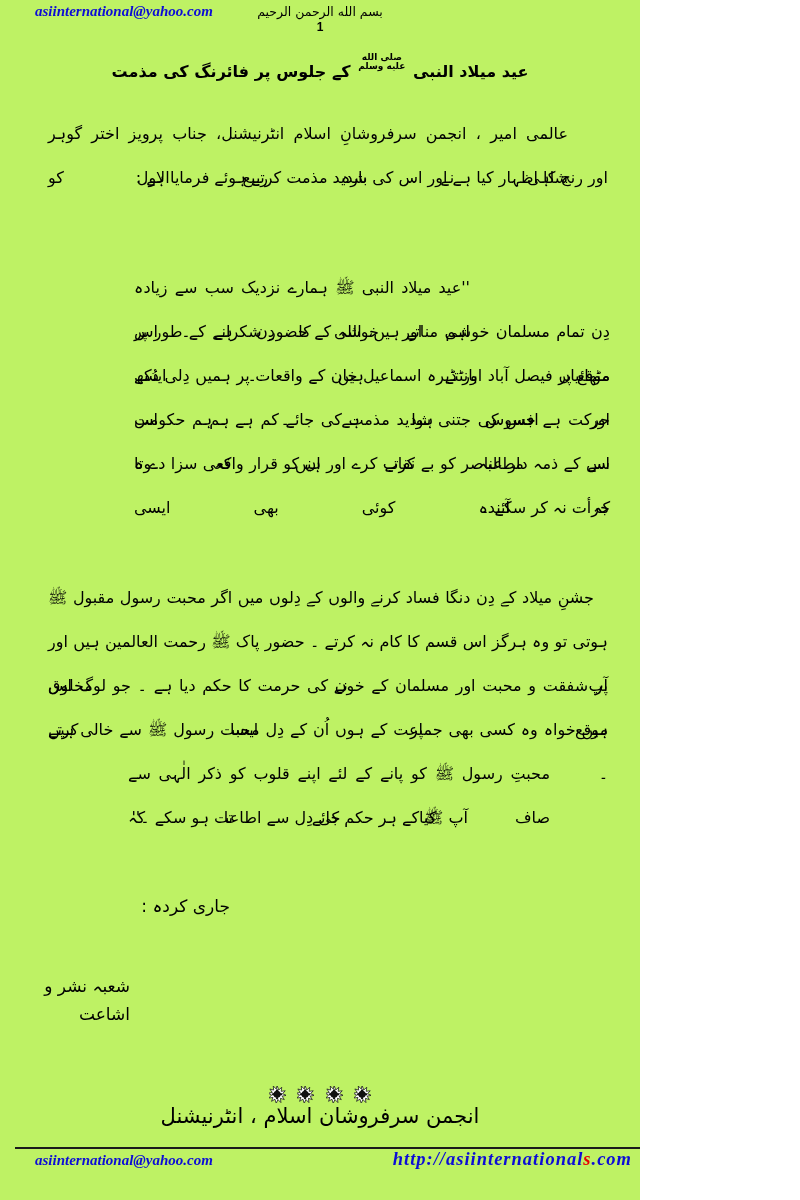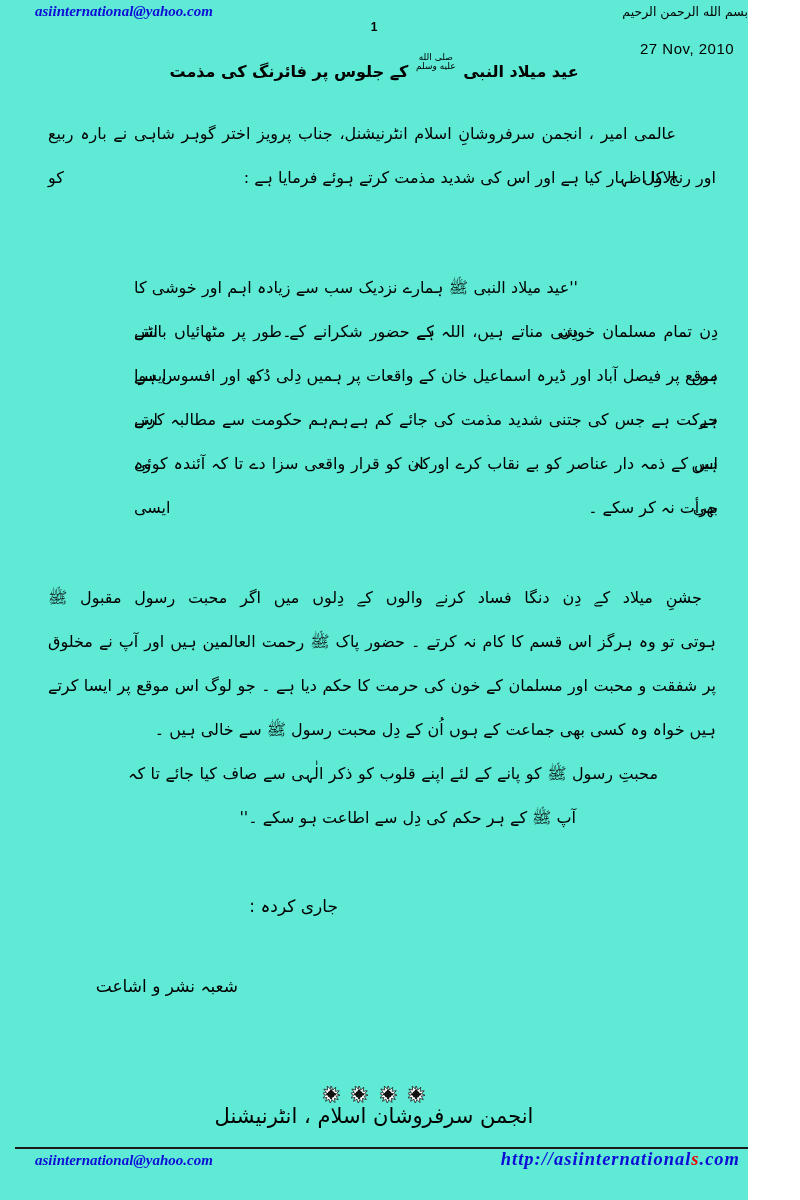--- a/index.html
+++ b/index.html
@@ -1,36 +1,36 @@
 <!DOCTYPE html>
 <html lang="en"><head>
 <meta charset="utf-8">
 <style>
   html,body{margin:0;padding:0;background:#ffffff;}
-  .page{position:relative;width:748px;height:1200px;background:#5eead4;overflow:hidden;
+  .page{position:relative;width:640px;height:1200px;background:#bef264;overflow:hidden;
         font-family:"Liberation Sans",sans-serif;color:#000;}
 
   
   .email-top{position:absolute;left:35px;top:3px;font-family:"Liberation Serif",serif;
              font-style:italic;font-weight:bold;font-size:15px;color:#0c0cd6;text-decoration:none;}
-  .bismillah{position:absolute;left:0;right:0;top:4px;direction:rtl;
+  .bismillah{position:absolute;left:0;right:0;top:4px;text-align:center;direction:rtl;
              font-family:"DejaVu Sans",sans-serif;font-size:12.5px;}
   .page-number{position:absolute;left:0;right:0;top:20px;text-align:center;
                font-size:12px;font-weight:bold;}
   .date{position:absolute;left:640px;top:40px;font-size:15px;letter-spacing:.5px;}
   .doc-title{position:absolute;left:60px;right:60px;top:44px;text-align:center;direction:rtl;
              font-family:"DejaVu Sans",sans-serif;font-size:27px;font-weight:bold;line-height:56px;}
 
   
   .ur{font-family:"DejaVu Sans",sans-serif;direction:rtl;font-size:16px;}
   .para{position:absolute;}
   .ln{line-height:44px;height:44px;text-align:justify;text-align-last:justify;overflow:visible;margin-left:16px;}
   .ln.last{text-align-last:right;}
   .pbuh{display:inline-block;font-size:7.5px;line-height:1.05;text-align:center;
-        vertical-align:5px;font-weight:normal;margin:0 2px;}
+        vertical-align:5px;font-weight:bold;margin:0 2px;}
   .doc-title .pbuh{font-size:9px;vertical-align:8px;}
 
   .p-intro{top:112px;left:32px;right:32px;}
   .p-intro .ln:nth-child(1){padding-right:40px;}
   .p-quote{top:266px;left:118px;right:30px;}
   .p-quote .ln:nth-child(1){padding-right:140px;}
   .p-body2{top:576px;left:32px;right:32px;}
   .p-body2 .ln:nth-child(1){padding-right:14px;}
   .p-body3{top:752px;left:32px;right:32px;}
   .p-body3 .ln:nth-child(1){padding-right:58px;padding-left:80px;}

